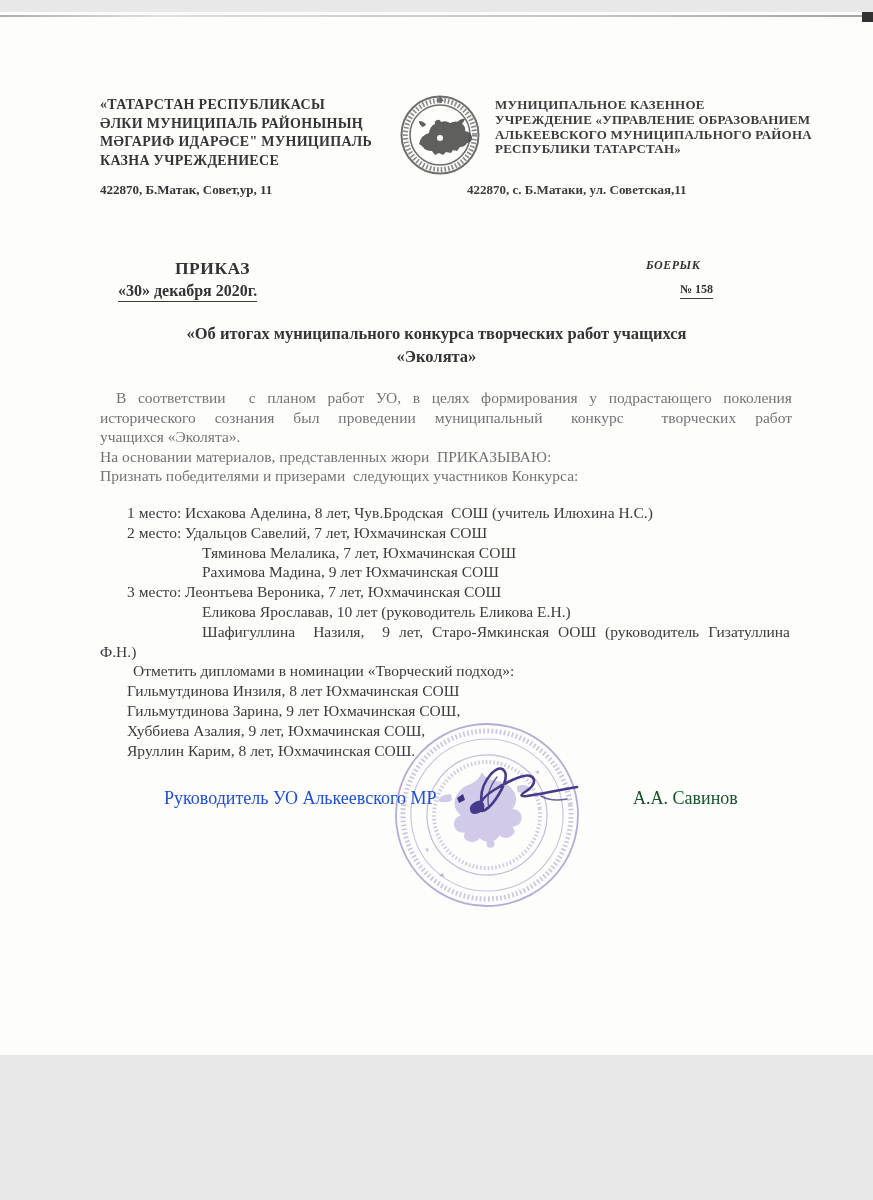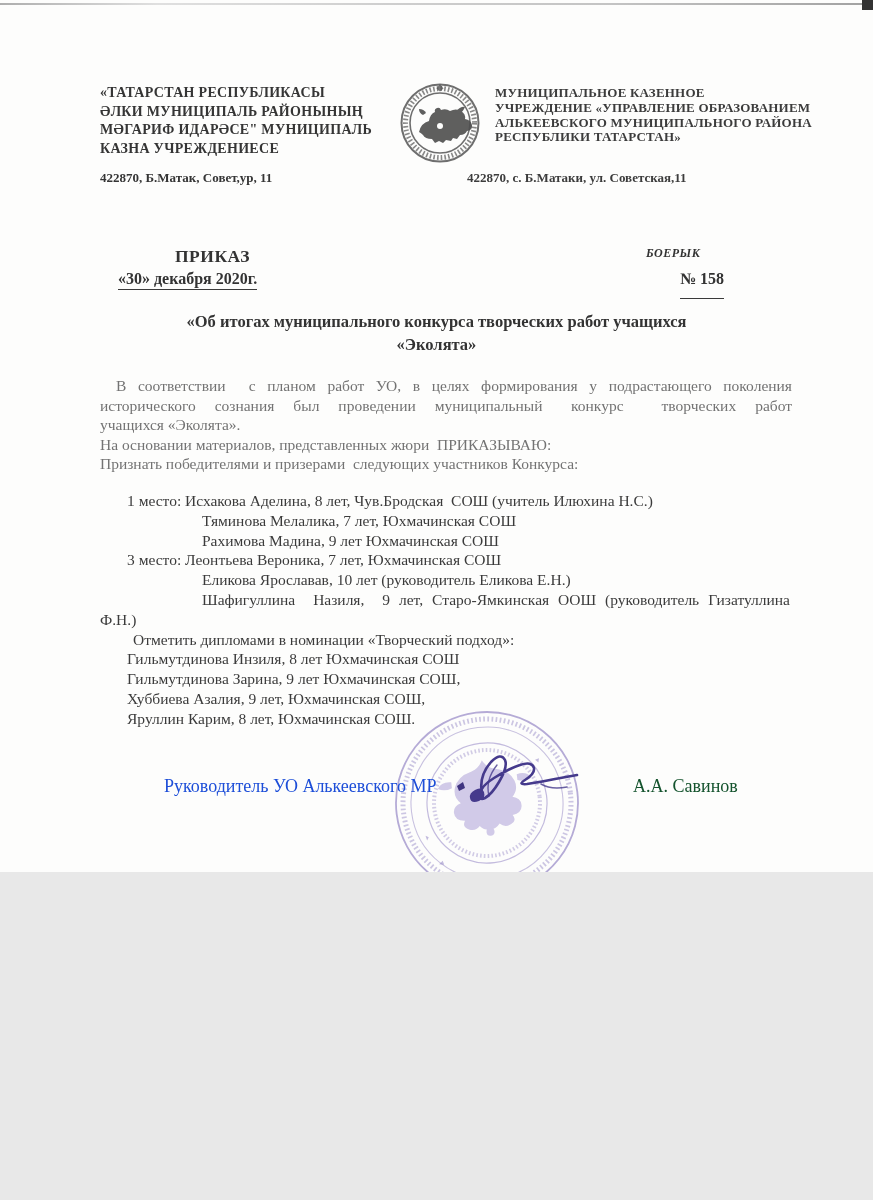--- a/index.html
+++ b/index.html
@@ -1,19 +1,19 @@
 <!DOCTYPE html>
 <html lang="ru"><head>
 <meta charset="utf-8">
 <style>
   html,body{margin:0;padding:0;background:#e8e8e8;}
   .page{
     position:relative;
-    width:873px;height:872px;
-    margin:0 auto;
+    width:873px;height:1043px;
+    margin:12px auto;
     background:#fdfdfc;
     font-family:"Liberation Serif","DejaVu Serif",serif;
     color:#3a3a3a;
     overflow:hidden;
   }
   .scan-line{
     position:absolute;top:3px;left:0;width:873px;height:2px;
     background:linear-gradient(90deg,#9a9a9a 0%,#d8d8d8 18%,#c2c2c2 45%,#b5b5b5 70%,#8d8d8d 98%);
     opacity:.8;
   }
@@ -36,22 +36,22 @@
   .lh-addr-right{
     position:absolute;left:467px;top:170px;
     font-weight:bold;font-size:13px;color:#3c3c3c;
   }
   .emblem{position:absolute;left:399px;top:82px;width:82px;height:82px;}
   
   .order-title-left{position:absolute;left:175px;top:246px;font-weight:bold;font-size:17.5px;letter-spacing:.5px;color:#333;}
   .order-title-right{position:absolute;left:646px;top:246px;font-weight:bold;font-size:12px;letter-spacing:.5px;color:#333;font-style:italic;}
   .order-date{position:absolute;left:118px;top:270px;font-weight:bold;font-size:16px;color:#333;
     border-bottom:1.5px solid #3a3a3a;padding-bottom:1px;}
-  .order-number{position:absolute;left:680px;top:270px;font-weight:bold;font-size:16px;color:#333;
-    border-bottom:1.5px solid #3a3a3a;padding-bottom:10px;}
+  .order-number{position:absolute;left:680px;top:270px;font-weight:bold;font-size:12px;color:#333;
+    border-bottom:1.5px solid #3a3a3a;padding-bottom:1px;}
   
   .subject{
     position:absolute;left:80px;top:310px;width:713px;text-align:center;
     font-weight:bold;font-size:16.5px;line-height:23px;color:#333;
   }
   
   .bodytext{
     position:absolute;left:100px;top:376px;width:692px;
     font-size:15.5px;line-height:19.5px;color:#737373;
   }
@@ -129,20 +129,21 @@
   <div class="bodytext">
     <div class="t just indent1">В соответствии  с планом работ УО, в целях формирования у подрастающего поколения</div>
     <div class="t just">исторического  сознания  был  проведении  муниципальный   конкурс    творческих  работ</div>
     <div class="t">учащихся «Эколята».</div>
     <div class="t">На основании материалов, представленных жюри  ПРИКАЗЫВАЮ:</div>
     <div class="t">Признать победителями и призерами  следующих участников Конкурса:</div>
   </div>
 
   <div class="listblock">
     <div class="t">1 место: Исхакова Аделина, 8 лет, Чув.Бродская  СОШ (учитель Илюхина Н.С.)</div>
+    <div class="t">2 место: Удальцов Савелий, 7 лет, Юхмачинская СОШ</div>
     <div class="t cont">Тяминова Мелалика, 7 лет, Юхмачинская СОШ</div>
     <div class="t cont">Рахимова Мадина, 9 лет Юхмачинская СОШ</div>
     <div class="t">3 место: Леонтьева Вероника, 7 лет, Юхмачинская СОШ</div>
     <div class="t cont">Еликова Ярославав, 10 лет (руководитель Еликова Е.Н.)</div>
     <div class="t cont wrapjust">Шафигуллина  Назиля,  9 лет, Старо-Ямкинская ООШ (руководитель Гизатуллина</div>
     <div class="t outdent">Ф.Н.)</div>
     <div class="t sp1">Отметить дипломами в номинации «Творческий подход»:</div>
     <div class="t">Гильмутдинова Инзиля, 8 лет Юхмачинская СОШ</div>
     <div class="t">Гильмутдинова Зарина, 9 лет Юхмачинская СОШ,</div>
     <div class="t">Хуббиева Азалия, 9 лет, Юхмачинская СОШ,</div>

